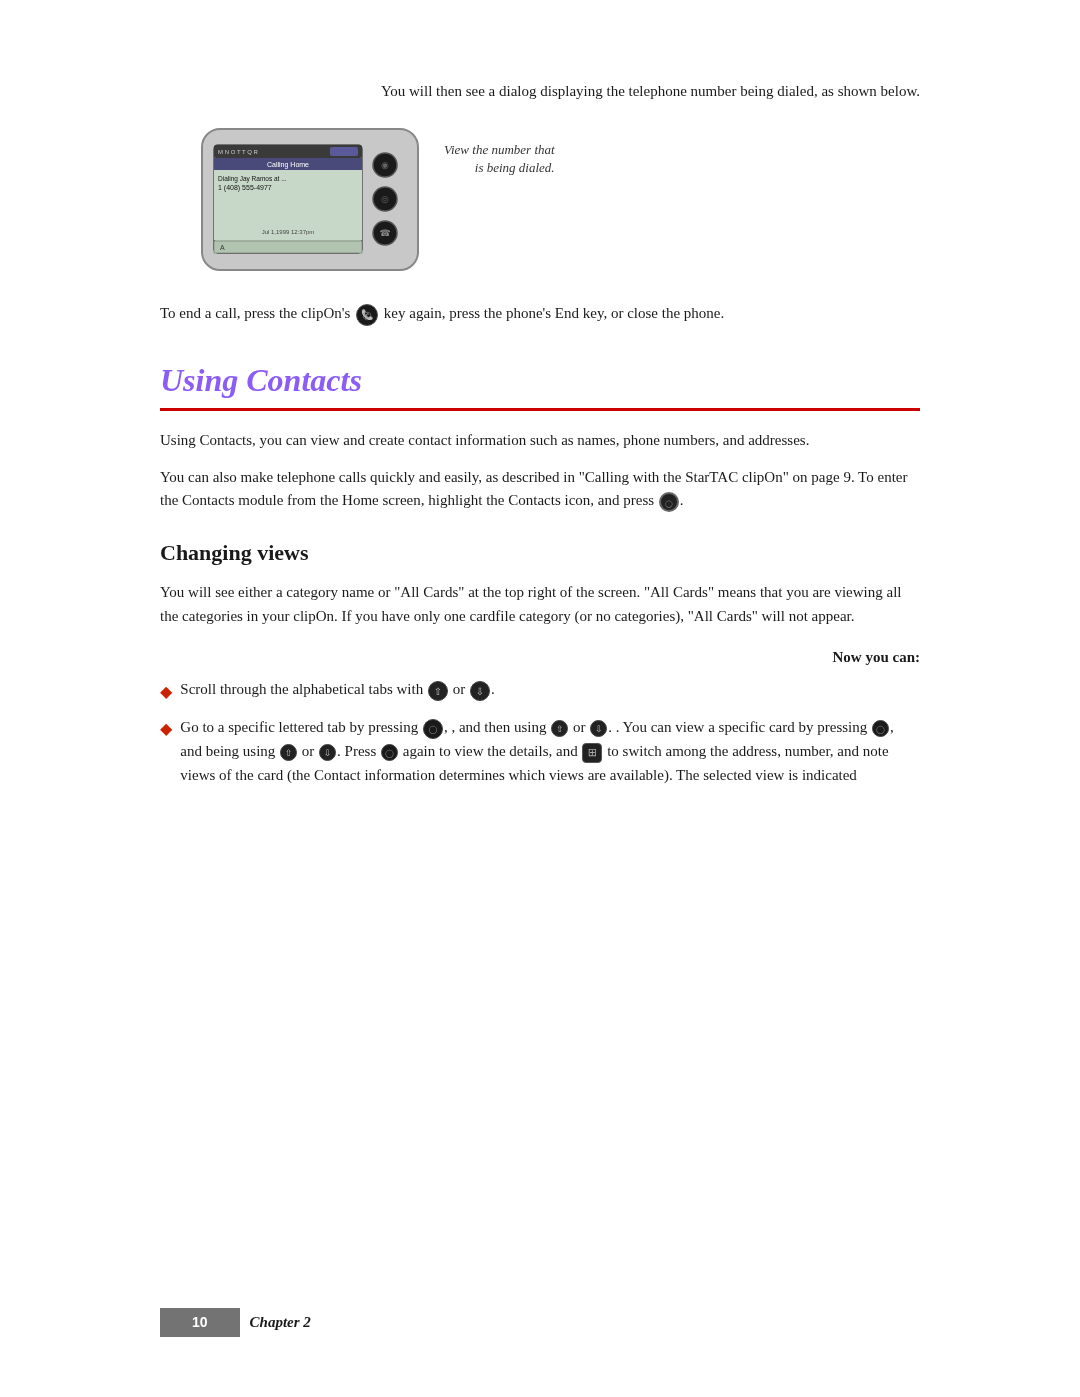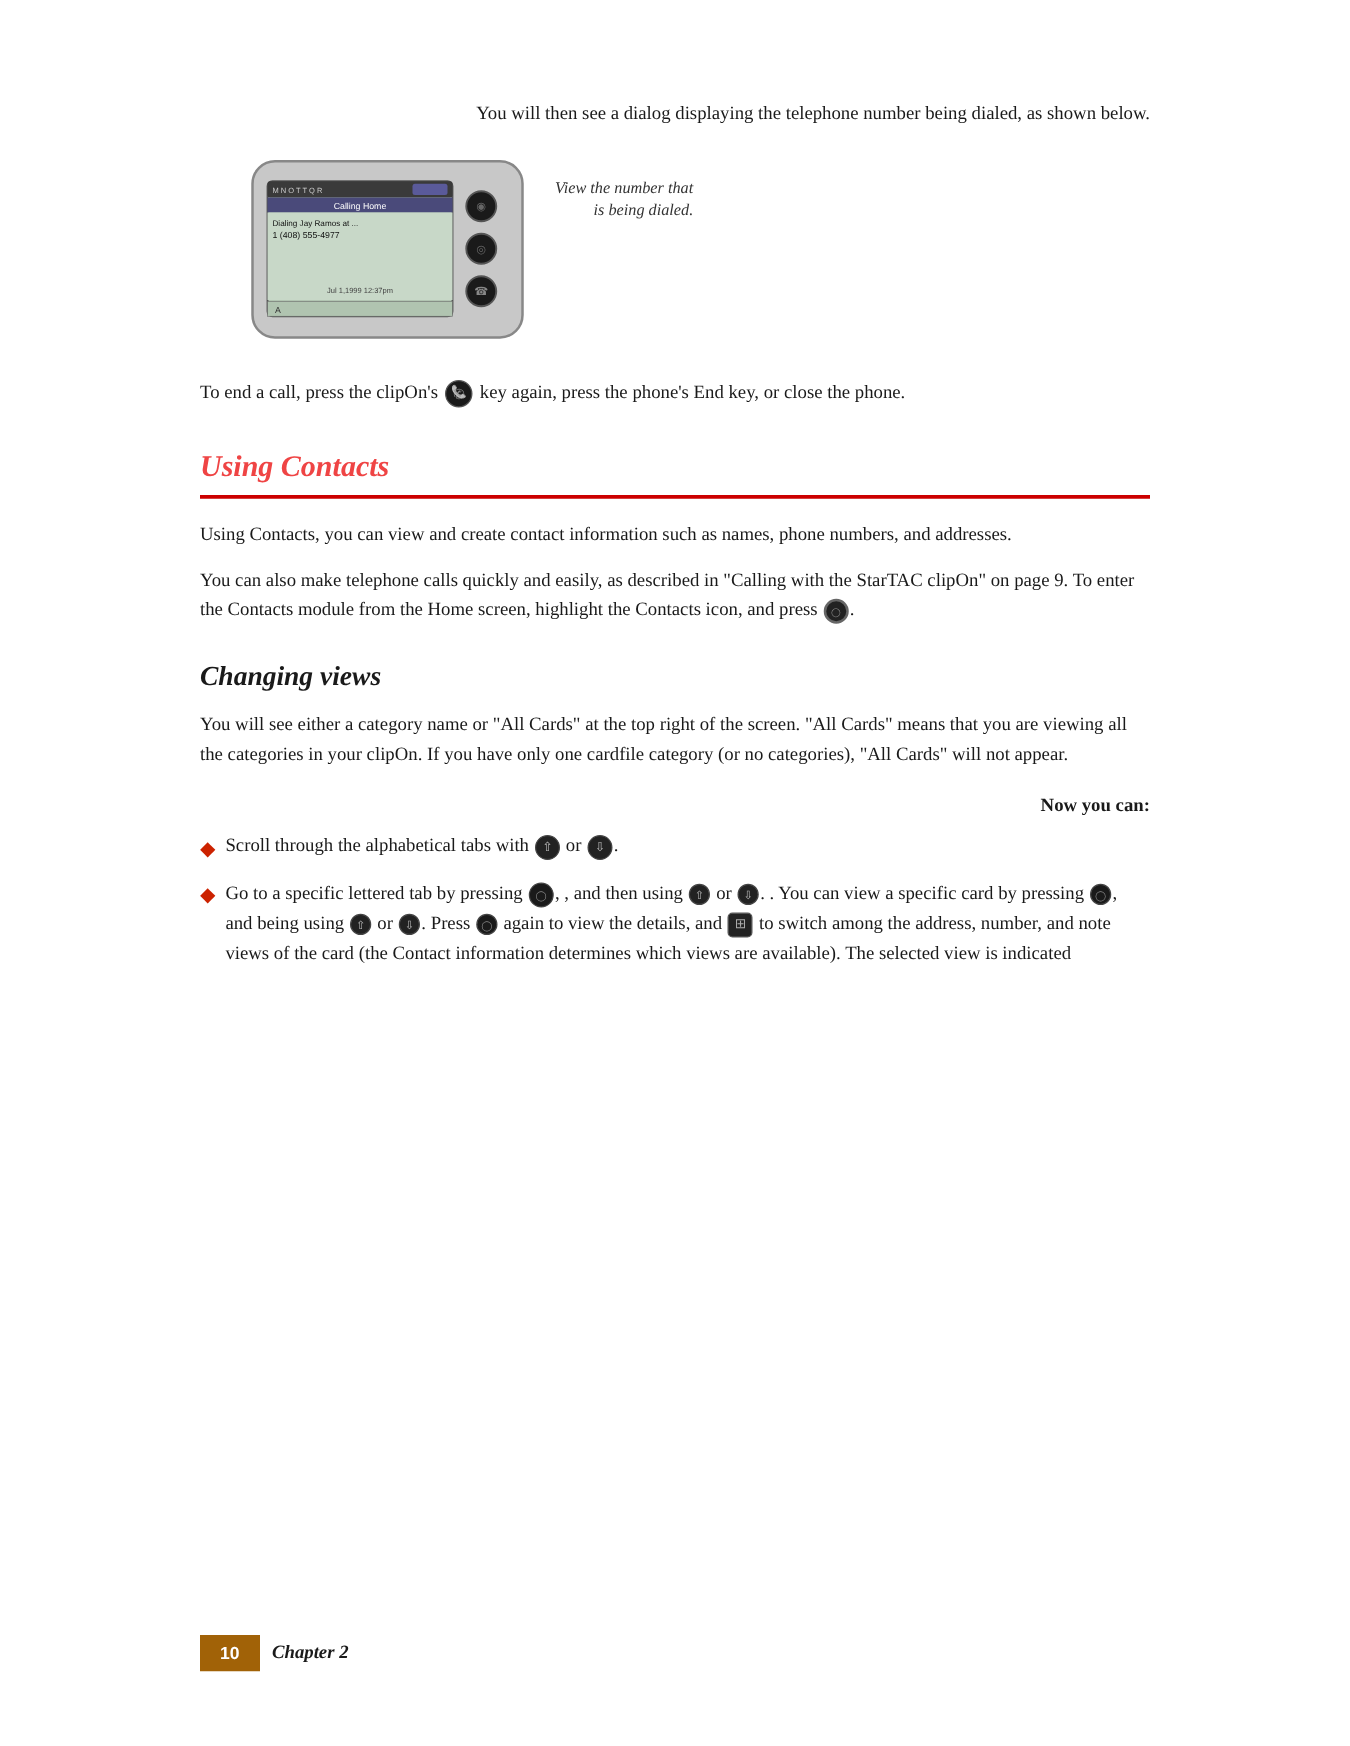--- a/index.html
+++ b/index.html
@@ -30,33 +30,32 @@
     .device-image {
       flex-shrink: 0;
       position: relative;
     }
     .end-call-para {
       margin-bottom: 30px;
       margin-top: 0;
     }
     h2.section-title {
       font-family: Times New Roman, Times, serif;
-      font-size: 24px;
+      font-size: 32px;
       font-style: italic;
       font-weight: bold;
-      color: #ef4444;
+      color: #8b5cf6;
       border-bottom: 3px solid #cc0000;
       padding-bottom: 4px;
       margin-bottom: 18px;
       margin-top: 10px;
     }
     h3.sub-title {
       font-family: Times New Roman, Times, serif;
       font-size: 22px;
-      font-style: italic;
       font-weight: bold;
       color: #1a1a1a;
       margin-bottom: 12px;
       margin-top: 24px;
     }
     .section-para {
       margin-bottom: 14px;
       line-height: 1.55;
     }
     .now-you-can {
@@ -128,25 +127,25 @@
     
     .page-footer {
       position: fixed;
       bottom: 60px;
       left: 160px;
       display: flex;
       align-items: center;
       gap: 10px;
     }
     .page-number-box {
-      background: #a16207;
+      background: #737373;
       color: #fff;
       font-size: 14px;
       font-weight: bold;
-      padding: 4px 16px;
+      padding: 4px 32px;
       font-family: Arial, sans-serif;
     }
     .chapter-label {
       font-style: italic;
       font-weight: bold;
       font-size: 15px;
     }
     .phone-icon-call {
       display: inline-block;
       width: 22px;

